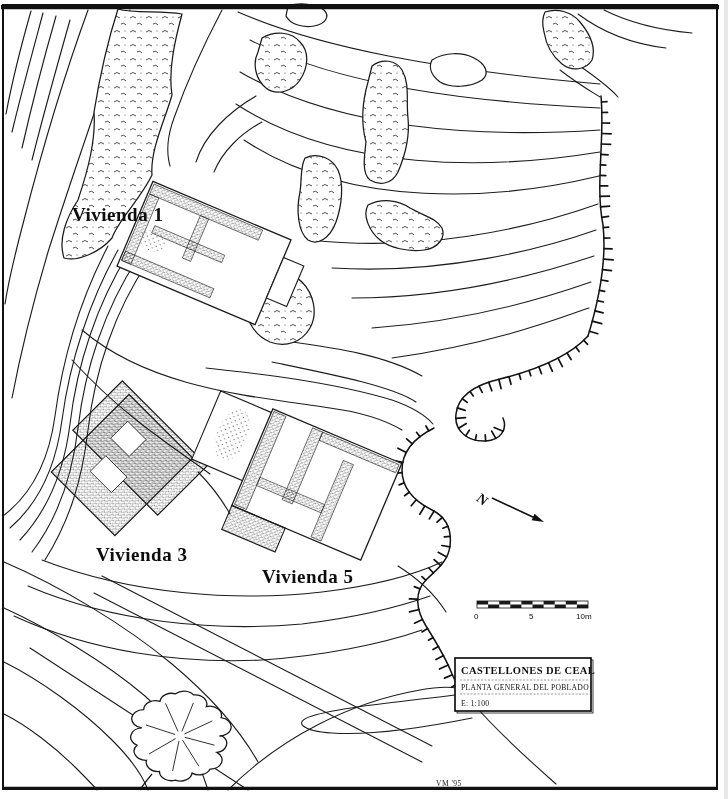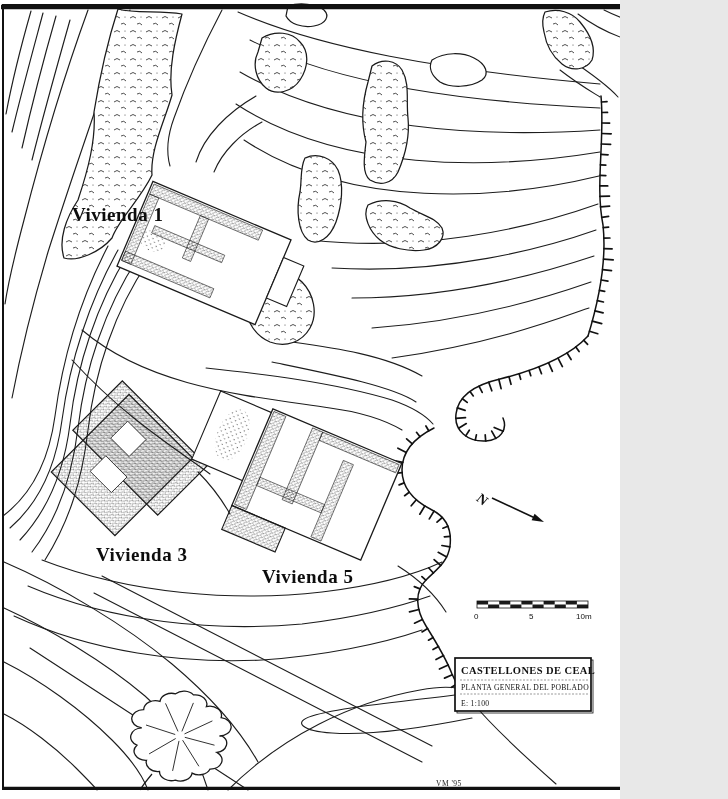--- a/index.html
+++ b/index.html
@@ -1,17 +1,17 @@
 <!DOCTYPE html>
 <html><head>
 <meta charset="utf-8">
 <style>
   html,body{margin:0;padding:0;background:#e8e8e8;}
   .page{
-    position:relative;width:620px;height:799px;background:#ffffff;
+    position:relative;width:724px;height:799px;background:#ffffff;
     font-family:"Liberation Serif", serif;overflow:hidden;
   }
   svg{display:block}
   .contour{fill:none;stroke:#1d1d1d;stroke-width:1.1;stroke-linecap:round}
   .field{fill:none;stroke:#1d1d1d;stroke-width:1.15;stroke-linecap:round}
   .cliff{fill:none;stroke:#111;stroke-width:1.5;stroke-linecap:round}
   .tick{stroke:#111;stroke-width:1.7;stroke-linecap:round}
   .rock{fill:#ffffff;stroke:#1a1a1a;stroke-width:1.25;stroke-linejoin:round}
   .rocktex{fill:url(#scree);stroke:none}
   .wall{fill:url(#stipDense);stroke:#1a1a1a;stroke-width:.55}

